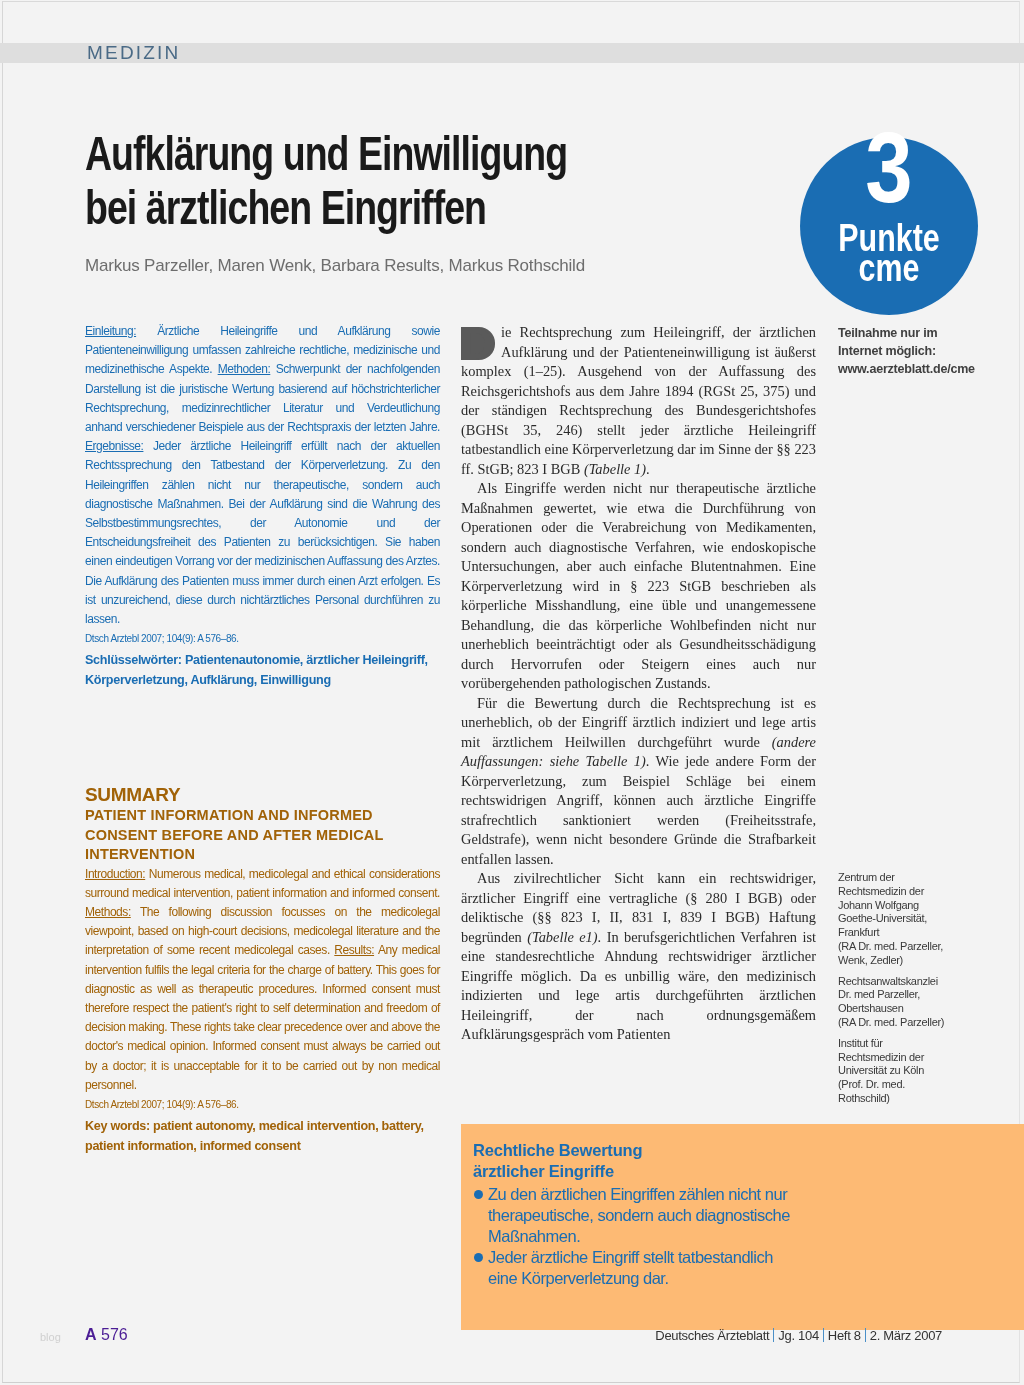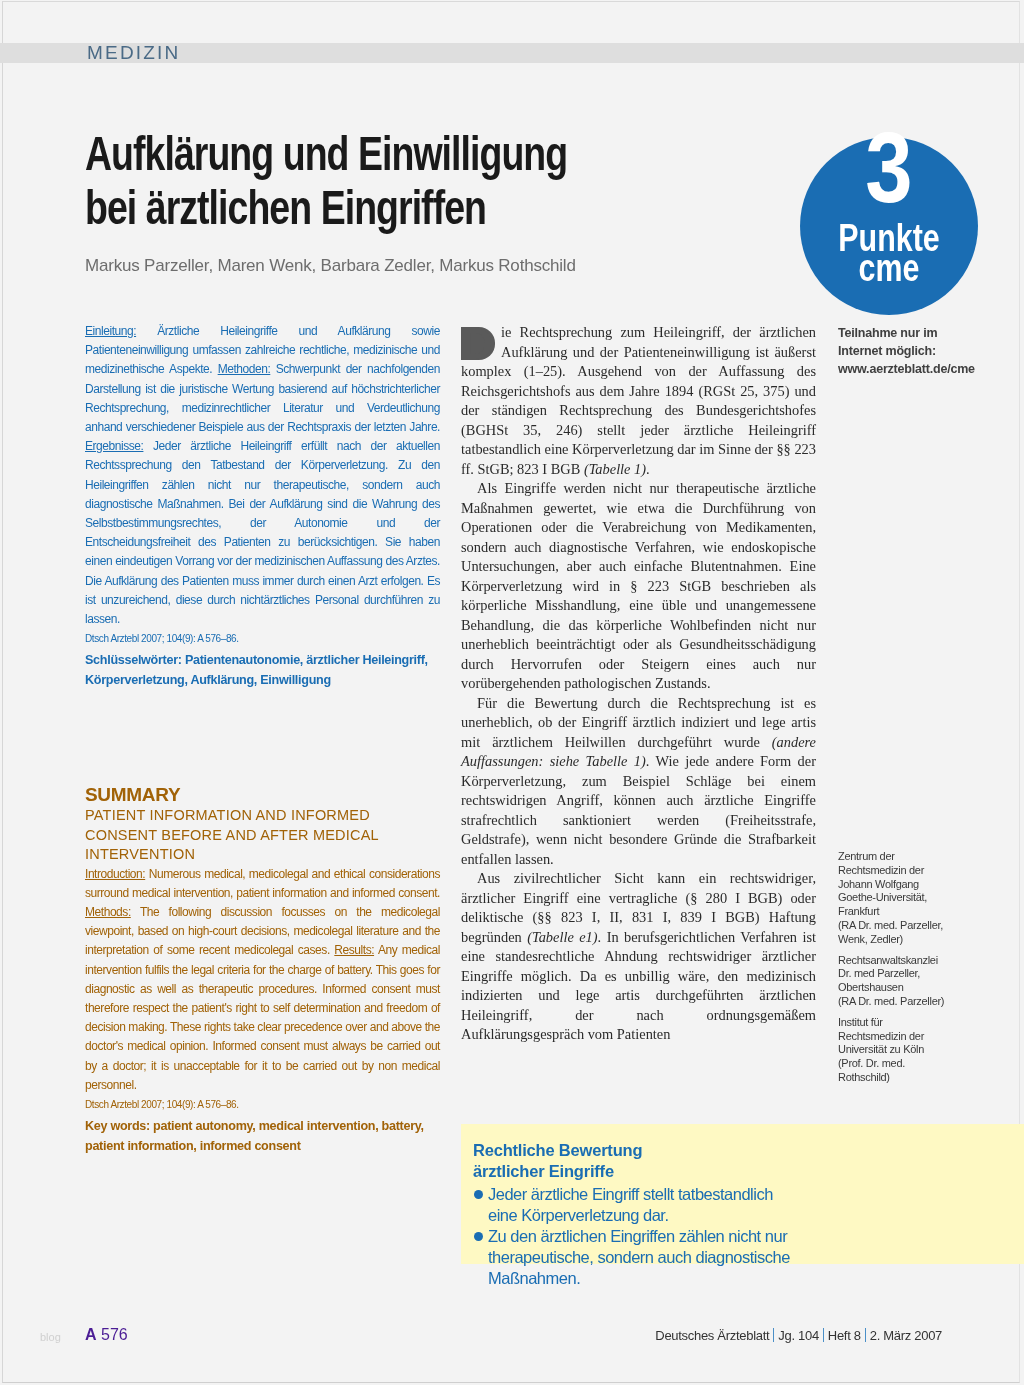--- a/index.html
+++ b/index.html
@@ -75,44 +75,44 @@
   }
   .abstract-en {
     position: absolute; left: 85px; top: 784px; width: 355px;
     color: #a16207;
   }
   .en-heading {
     font-size: 19px; font-weight: bold; line-height: 22px; margin: 0;
     letter-spacing: -0.3px;
   }
   .en-subheading {
-    font-size: 14.5px; font-weight: normal; line-height: 19.5px; margin: 0;
+    font-size: 14.5px; font-weight: bold; line-height: 19.5px; margin: 0;
     letter-spacing: 0.2px;
   }
   .body-col {
     position: absolute; left: 461px; top: 323px; width: 355px;
     font-family: "Liberation Serif", serif; color: #2a2a2a;
     font-size: 14.4px; line-height: 19.5px; text-align: justify;
   }
   .body-col p { margin: 0; text-indent: 16px; }
   .body-col p.first { text-indent: 0; }
   .dropcap {
     float: left; width: 34px; height: 33px; margin: 4px 6px 0 0;
     background: #5a5a5a; color: #5a5a5a;
     font-family: "Liberation Sans", sans-serif; font-weight: bold; font-size: 44px;
     line-height: 34px; border-radius: 0 16px 16px 0;
   }
   .affil {
-    position: absolute; left: 838px; top: 850px; width: 130px;
+    position: absolute; left: 838px; top: 871px; width: 130px;
     font-size: 11px; line-height: 13.8px; color: #3a3a3a; letter-spacing: -0.3px;
   }
   .affil p { margin: 0 0 7px 0; white-space: pre-line; }
   .box {
-    position: absolute; left: 461px; top: 1124px; width: 563px; height: 140px;
-    background: #fef9c3; color: #1a6db3;
+    position: absolute; left: 461px; top: 1124px; width: 563px; height: 206px;
+    background: #fdba74; color: #1a6db3;
   }
   .box-title {
     position: absolute; left: 12px; top: 16px; margin: 0;
     font-size: 16.5px; font-weight: bold; line-height: 21px; letter-spacing: -0.2px;
     white-space: pre-line;
   }
   .box-list {
     position: absolute; left: 12px; top: 60px; width: 330px; margin: 0; padding: 0;
     list-style: none; font-size: 16.5px; line-height: 21px; letter-spacing: -0.5px;
   }
@@ -138,21 +138,21 @@
 <body>
 
 <div class="page-frame"></div>
 <div class="section-band"></div>
 <div class="section-label">MEDIZIN</div>
 
 <h1 class="title">
   <span>Aufklärung und Einwilligung</span><br>
   <span>bei ärztlichen Eingriffen</span>
 </h1>
-<div class="authors">Markus Parzeller, Maren Wenk, Barbara Zedler, Markus Rothschild</div>
+<div class="authors">Markus Parzeller, Maren Wenk, Barbara Results, Markus Rothschild</div>
 
 <div class="cme-badge">
   <div class="cme-number">3</div>
   <div class="cme-unit">
     <span>Punkte</span><br>
     <span>cme</span>
   </div>
 </div>
 <div class="cme-note">
   <div>Teilnahme nur im</div>
@@ -197,22 +197,22 @@
 Rechtsmedizin der
 Universität zu Köln
 (Prof. Dr. med.
 Rothschild)</p>
 </div>
 
 <div class="box">
   <h3 class="box-title">Rechtliche Bewertung
 ärztlicher Eingriffe</h3>
   <ul class="box-list">
+    <li><span class="bullet"></span><span>Zu den ärztlichen Eingriffen zählen nicht nur therapeutische, sondern auch diagnostische Maßnahmen.</span></li>
     <li><span class="bullet"></span><span>Jeder ärztliche Eingriff stellt tatbestandlich eine Körperverletzung dar.</span></li>
-    <li><span class="bullet"></span><span>Zu den ärztlichen Eingriffen zählen nicht nur therapeutische, sondern auch diagnostische Maßnahmen.</span></li>
   </ul>
 </div>
 
 <div class="watermark">blog</div>
 <div class="page-num"><b>A</b> <span>576</span></div>
 <div class="footer-source">
   <span>Deutsches Ärzteblatt</span><span class="footer-sep"></span><span>Jg. 104</span><span class="footer-sep"></span><span>Heft 8</span><span class="footer-sep"></span><span>2. März 2007</span>
 </div>
 
 </body></html>

